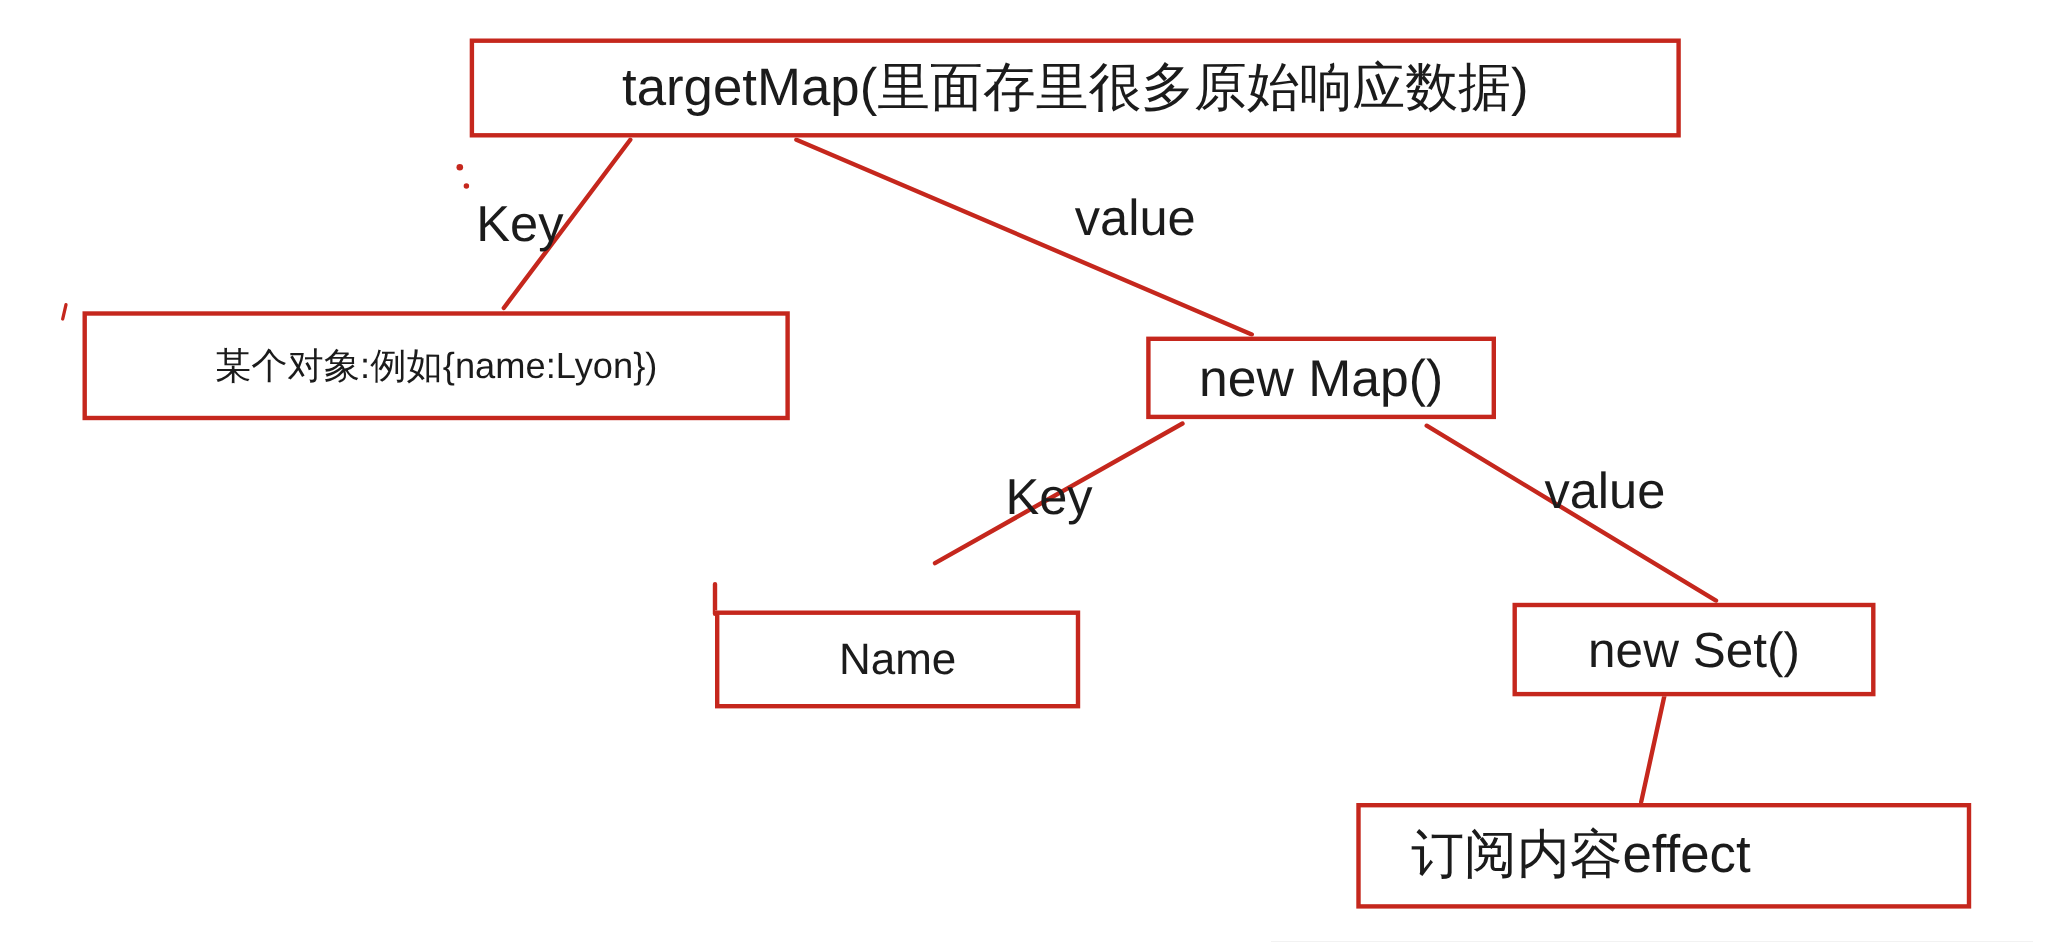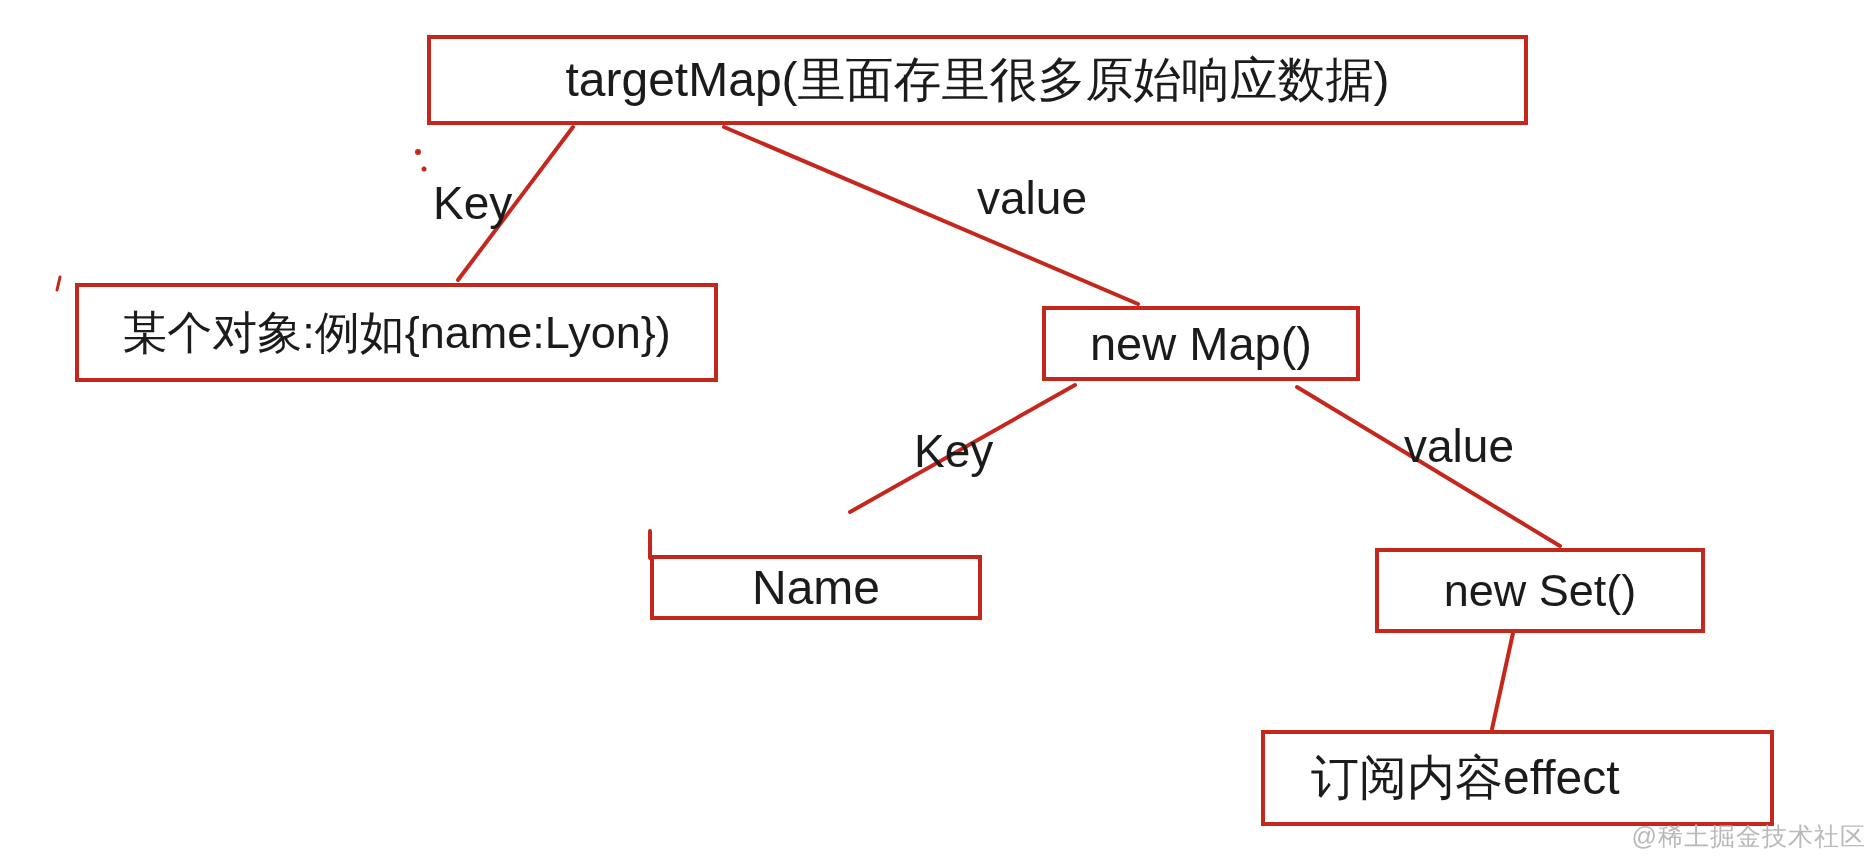--- a/index.html
+++ b/index.html
@@ -21,25 +21,25 @@
   .node{
     position:absolute;
     border:4px solid var(--red);
     background:var(--bg);
     display:flex;align-items:center;justify-content:center;
     box-sizing:border-box;
     white-space:nowrap;
     line-height:1;
   }
   .node-targetmap{left:427px;top:35px;width:1101px;height:90px;font-size:48px;}
-  .node-someobject{left:75px;top:283px;width:643px;height:99px;font-size:45px;}
+  .node-someobject{left:75px;top:283px;width:643px;height:99px;font-size:33px;}
   .node-newmap{left:1042px;top:306px;width:318px;height:75px;font-size:47px;}
-  .node-name{left:650px;top:555px;width:332px;height:65px;font-size:48px;}
+  .node-name{left:650px;top:555px;width:332px;height:89px;font-size:40px;}
   .node-newset{left:1375px;top:548px;width:330px;height:85px;font-size:45px;}
-  .node-effect{left:1233px;top:730px;width:513px;height:96px;font-size:48px;justify-content:flex-start;padding-left:46px;margin-left:28px;}
+  .node-effect{left:1233px;top:730px;width:559px;height:96px;font-size:48px;justify-content:flex-start;padding-left:46px;}
   .edge-label{
     position:absolute;
     font-size:46px;
     line-height:1;
     white-space:nowrap;
     margin-top:24px;
   }
   .label-key-top{left:433px;top:156px;}
   .label-value-top{left:977px;top:151px;}
   .label-key-mid{left:914px;top:404px;}
@@ -95,15 +95,14 @@
 
   <div class="node node-effect">
     <span>订阅内容effect</span>
   </div>
 
   <div class="edge-label label-key-top">Key</div>
   <div class="edge-label label-value-top">value</div>
   <div class="edge-label label-key-mid">Key</div>
   <div class="edge-label label-value-mid">value</div>
 
-  <div class="watermark">@稀土掘金技术社区</div>
 
 </div>
 
 </body></html>

